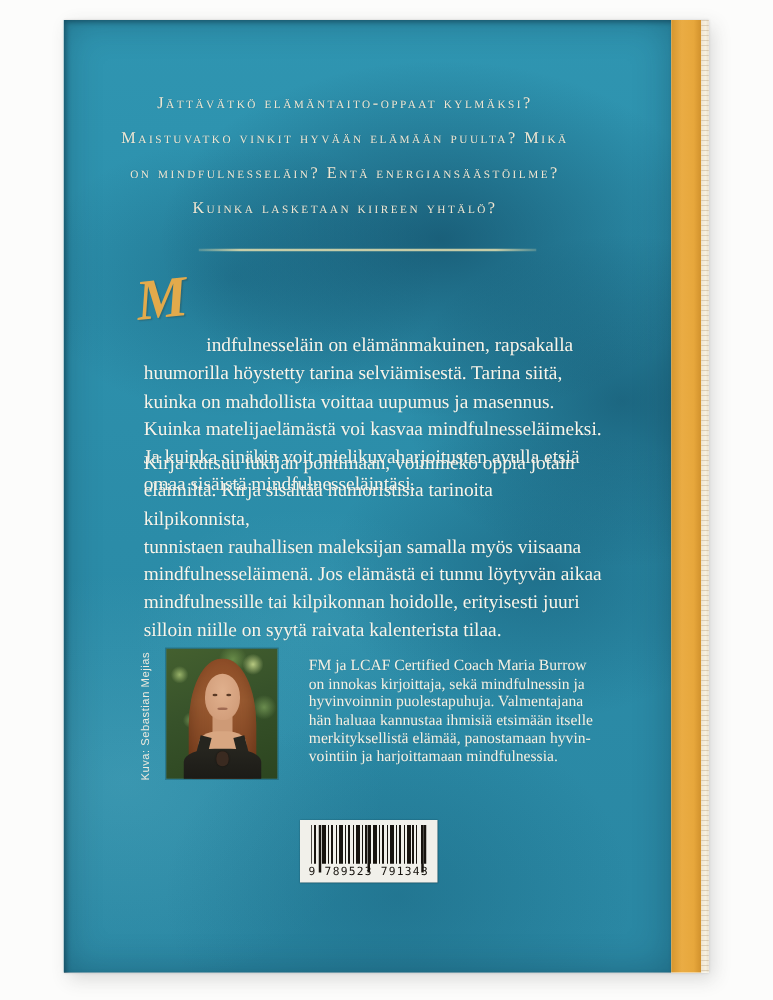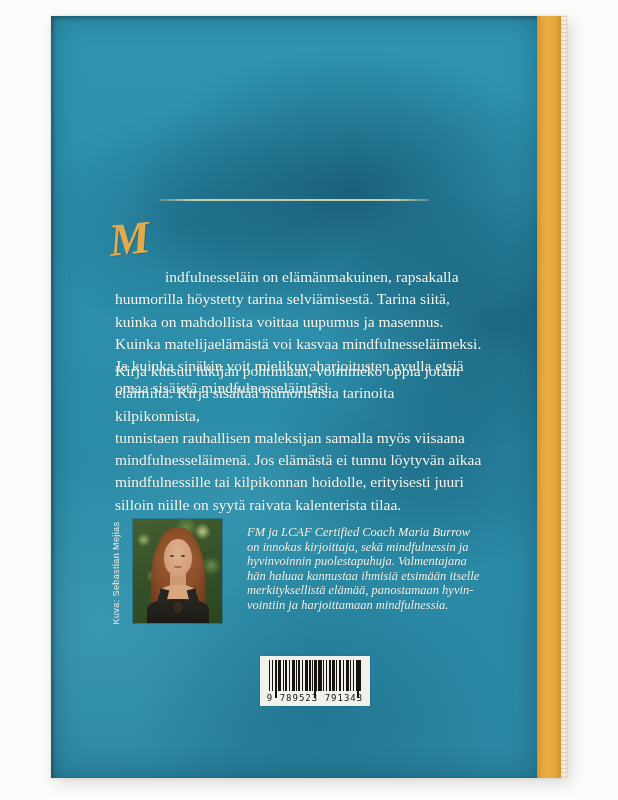--- a/index.html
+++ b/index.html
@@ -86,26 +86,26 @@
   .ph-chest { position:absolute; left:26px; top:66px; width:38px; height:24px;
     border-radius:40% 40% 0 0; background:#D8A681; }
   .ph-top { position:absolute; left:14px; top:80px; width:62px; height:26px;
     border-radius:40% 40% 0 0; background:linear-gradient(180deg,#26251F,#1B1A16); }
   .ph-strap { position:absolute; width:9px; height:20px; background:#26251F; top:70px; }
   .ph-strap.l { left:25px; transform:rotate(14deg);} .ph-strap.r { left:56px; transform:rotate(-14deg);}
   .ph-pendant { position:absolute; left:40px; top:82px; width:10px; height:12px;
     border-radius:45%; background:#3A2A20; box-shadow:0 0 1px #120c08; }
 
   .bio { position:absolute; left:196px; top:509px; width:262px; white-space:pre-line;
-    font-style:italic; font-size:12.5px; line-height:14.6px; color:#F4F1E4;
+    font-size:12.5px; line-height:14.6px; color:#F4F1E4;
     text-shadow:0 0 1px rgba(0,40,60,.2); }
 
   
   .barcode { position:absolute; left:189px; top:640px; width:110px; height:50px;
-    background:#F1F0EA; box-shadow:0 0 1px rgba(0,0,0,.4);margin-left:20px; }
+    background:#F1F0EA; box-shadow:0 0 1px rgba(0,0,0,.4); }
   .bars { position:absolute; left:9px; top:4px; width:92px; height:31px;
     background:
       repeating-linear-gradient(90deg,
         #17130E 0 1px,  rgba(0,0,0,0) 1px 2.5px,
         #17130E 2.5px 4px, rgba(0,0,0,0) 4px 6.5px,
         #17130E 6.5px 7.5px, rgba(0,0,0,0) 7.5px 9px,
         #17130E 9px 12px, rgba(0,0,0,0) 12px 13.5px); }
   .guard { position:absolute; top:4px; width:2px; height:38px; background:#17130E; }
   .guard.gl { left:15px; } .guard.gm { left:54px; } .guard.gr { left:97px; }
   .barcode-digits { position:absolute; left:0; bottom:3px; width:100%;
@@ -117,20 +117,24 @@
     font-size:13.5px; line-height:18px; font-weight:bold; color:#221A10; }
 </style>
 </head>
 <body>
 
 <div class="scene">
   <div class="book">
 
     <div class="cover">
 
+      <div class="questions">Jättävätkö elämäntaito-oppaat kylmäksi?
+Maistuvatko vinkit hyvään elämään puulta? Mikä
+on mindfulnesseläin? Entä energiansäästöilme?
+Kuinka lasketaan kiireen yhtälö?</div>
 
       <div class="divider"></div>
 
       <div class="dropcap">M</div>
 
       <div class="para para1">indfulnesseläin on elämänmakuinen, rapsakalla
 huumorilla höystetty tarina selviämisestä. Tarina siitä,
 kuinka on mahdollista voittaa uupumus ja masennus.
 Kuinka matelijaelämästä voi kasvaa mindfulnesseläimeksi.
 Ja kuinka sinäkin voit mielikuvaharjoitusten avulla etsiä

